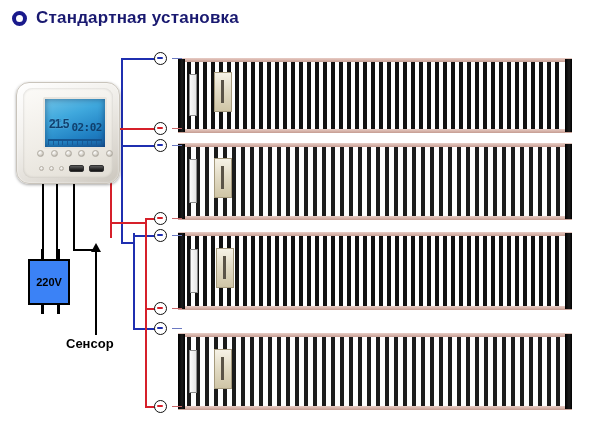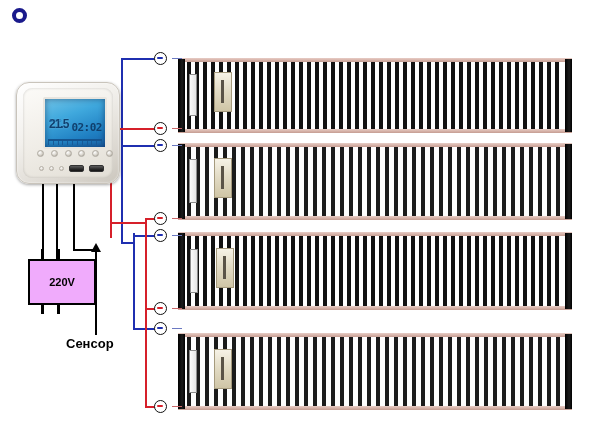--- a/index.html
+++ b/index.html
@@ -176,24 +176,24 @@
     background: linear-gradient(180deg,#5d5d5d 0%,#2b2b2b 60%,#141414 100%);
     border: 1px solid #333;
     box-sizing: border-box;
   }
 
   
   #plug-box {
     position: absolute;
     left: 28px;
     top: 259px;
-    width: 68px;
+    width: 42px;
     height: 46px;
     border: 2px solid #000;
-    background: #f0abfc;
+    background: #3b82f6;
     box-sizing: border-box;
     display: flex;
     align-items: center;
     justify-content: center;
   }
   #plug-label {
     font-size: 11px;
     font-weight: bold;
     color: #000;
   }
@@ -323,20 +323,21 @@
     border-left: 5px solid transparent;
     border-right: 5px solid transparent;
     border-bottom: 9px solid #000;
   }
 </style>
 </head>
 <body>
 
 <div id="title-bar">
   <div id="title-bullet"></div>
+  <div id="title-text">Стандартная установка</div>
 </div>
 
 <div id="diagram">
 
   <div class="mat" style="left:178px; top:58px; width:394px; height:75px;">
     <div class="mat-busbar top"></div>
     <div class="mat-busbar bottom"></div>
     <div class="mat-stripes"></div>
     <div class="mat-edge left"></div>
     <div class="mat-edge right"></div>

